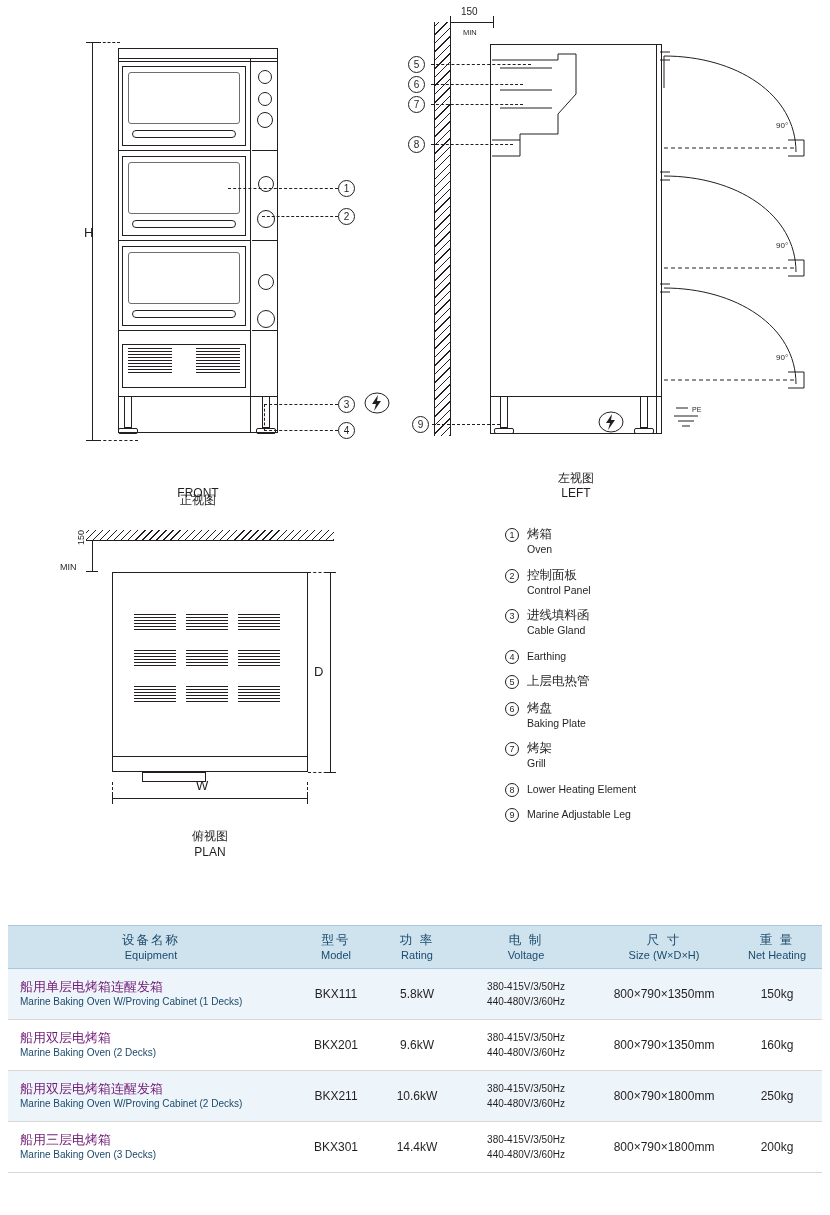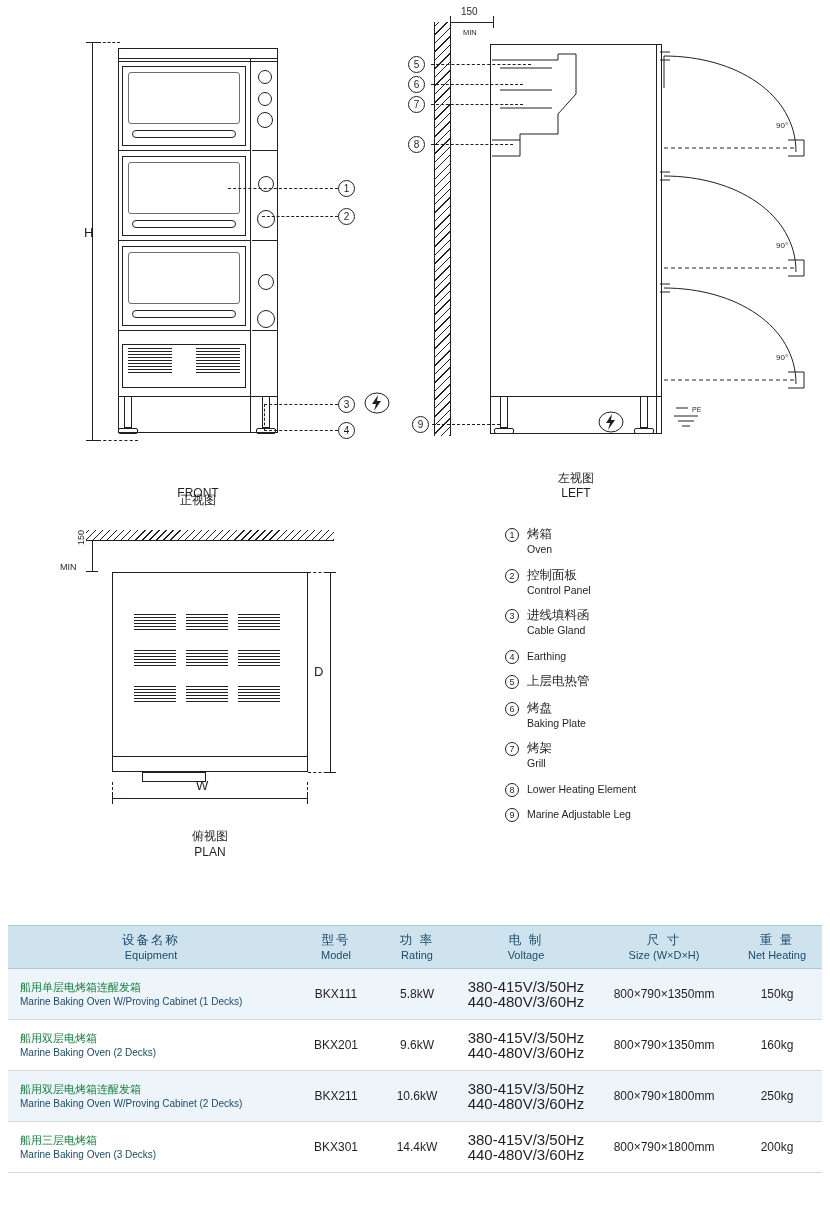--- a/index.html
+++ b/index.html
@@ -81,23 +81,23 @@
   }
   #spec-table thead .th-cn { font-size: 12.5px; display: block; letter-spacing: 2px; }
   #spec-table thead .th-en { font-size: 11px; display: block; }
   #spec-table tbody td {
     padding: 10px 4px; text-align: center; vertical-align: middle;
     font-size: 12px; border-bottom: 1px solid #d7d7d7;
   }
   #spec-table tbody tr:nth-child(odd) { background: #eef5fa; }
   #spec-table tbody tr:nth-child(even) { background: #ffffff; }
   #spec-table td.equip { text-align: left; padding-left: 12px; }
-  .eq-cn { font-size: 11px; color: #15803d; display: block; line-height: 16px; }
+  .eq-cn { font-size: 13px; color: #701a75; display: block; line-height: 16px; }
   .eq-en { font-size: 10px; color: #1b4a6b; display: block; line-height: 14px; }
-  .volt-l { font-size: 15px; display: block; line-height: 15px; }
+  .volt-l { font-size: 10px; display: block; line-height: 15px; }
   .cell-main { font-size: 12.5px; }
 </style>
 </head>
 <body>
 
 <div class="page">
 
   <div>
 
     <div class="ln v1px" style="left:92px; top:42px; height:398px;"></div>

